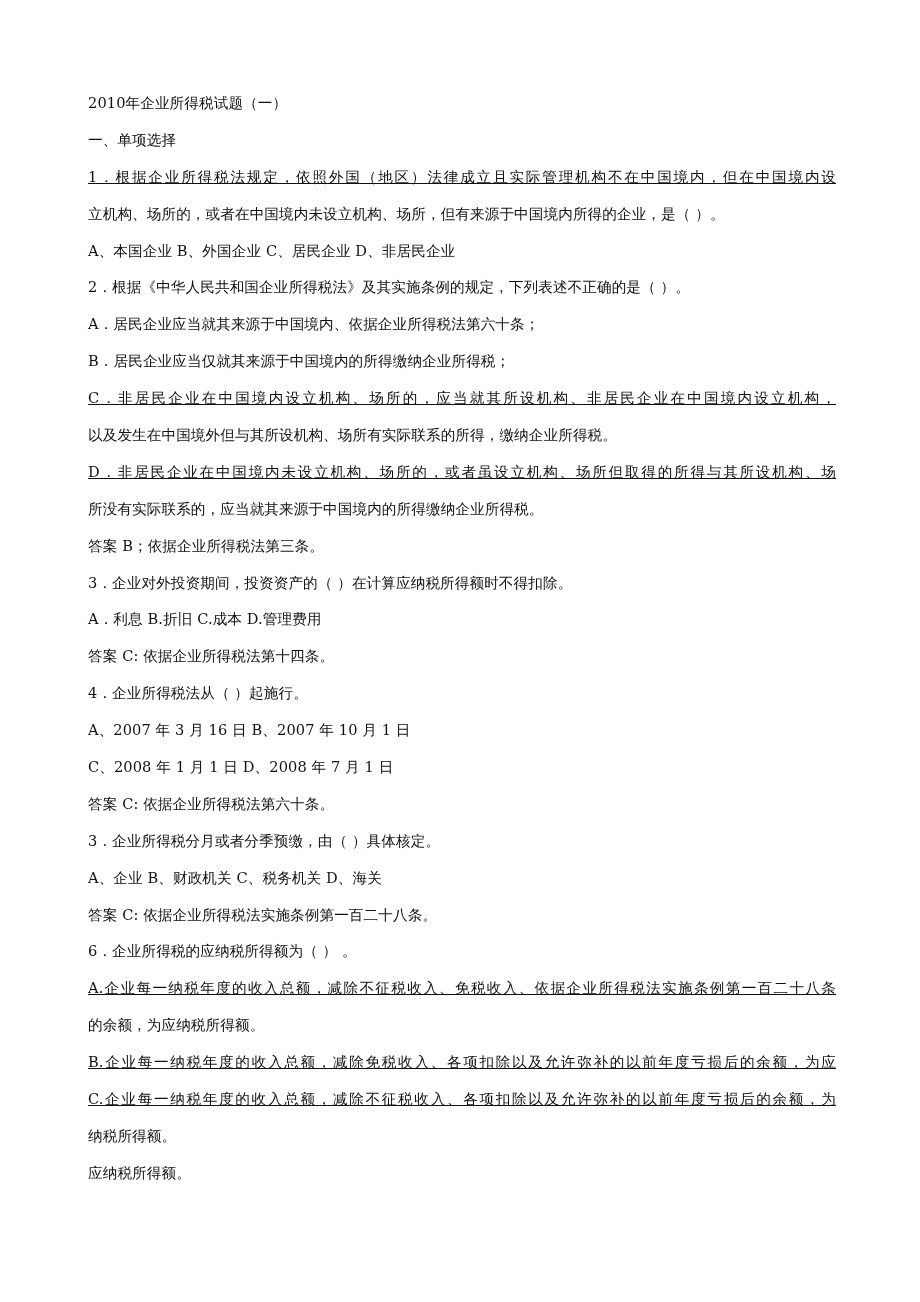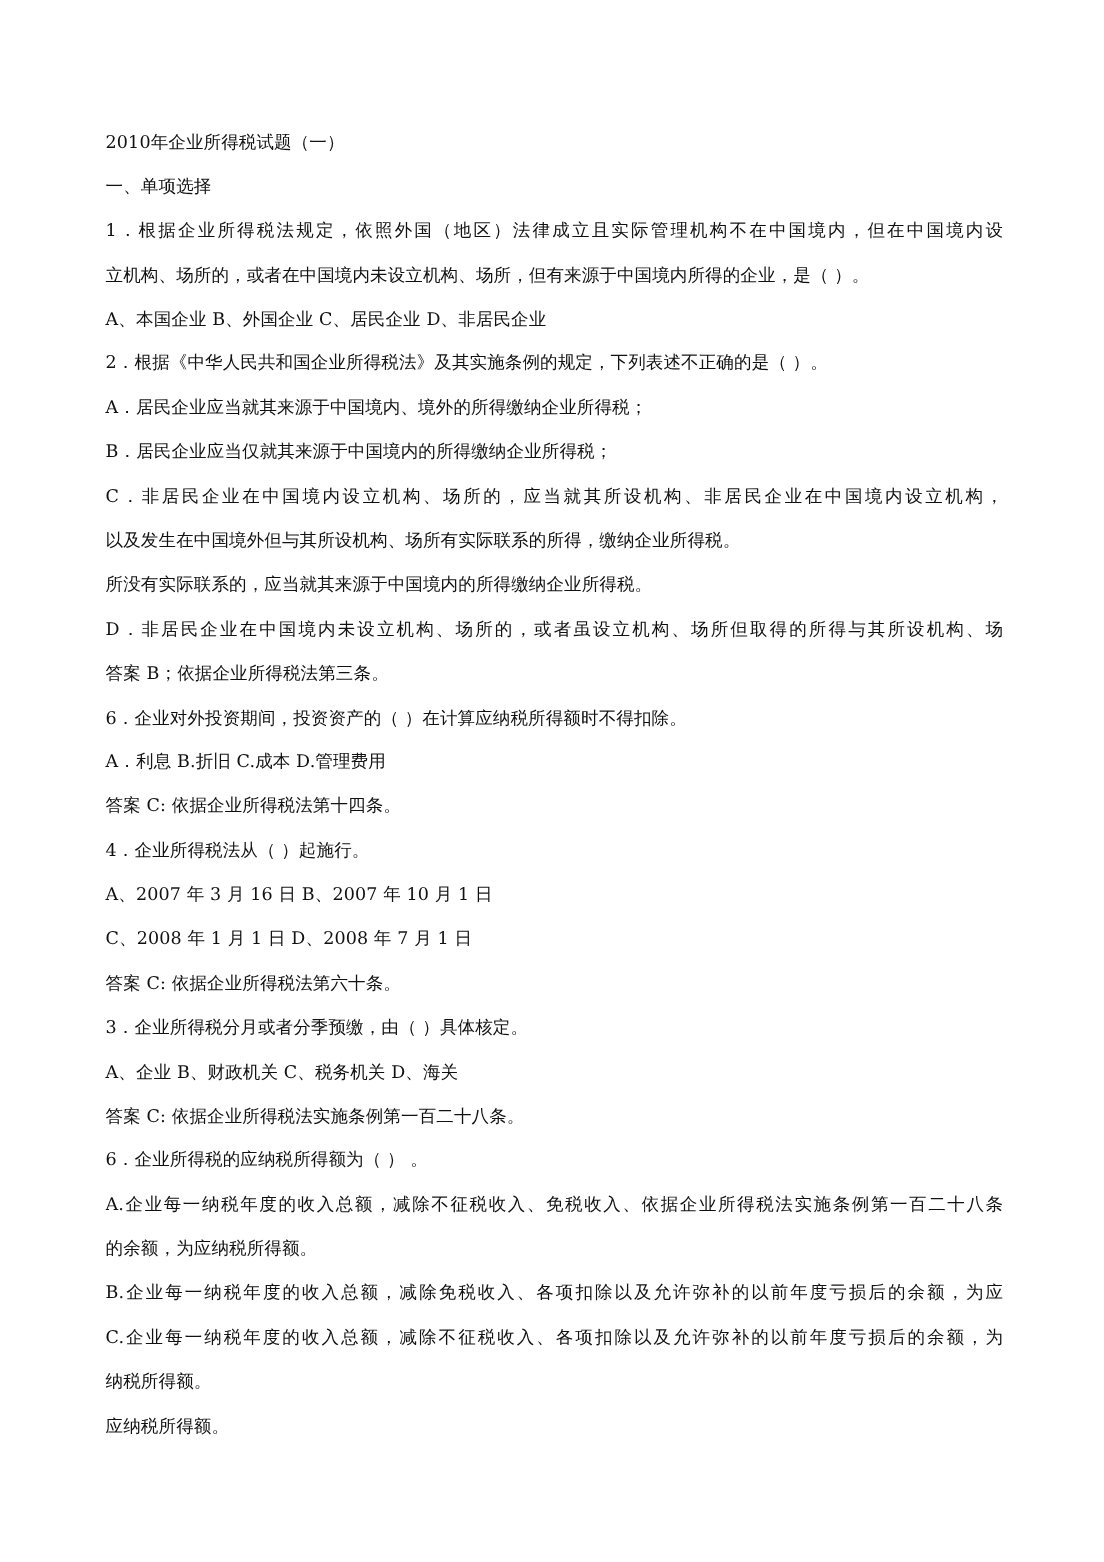--- a/index.html
+++ b/index.html
@@ -11,63 +11,64 @@
       width: 920px;
       height: 1302px;
       overflow: hidden;
       position: relative;
       font-family: "DejaVu Serif", "Liberation Serif", serif;
       color: #111111;
     }
     .page {
       position: absolute;
       left: 88px;
-      top: 101px;
+      top: 85px;
       width: 748px;
     }
     .line {
       font-size: 14.6px;
       line-height: 36.9px;
       height: 36.9px;
       white-space: nowrap;
       letter-spacing: 0.1px;
     }
     .line.justify {
       text-align: justify;
       text-align-last: justify;
       white-space: normal;
       overflow: hidden;
+      text-decoration: underline;
     }
   </style>
 </head>
 <body>
 
 <div class="page">
   <div class="line">2010年企业所得税试题（一）</div>
   <div class="line">一、单项选择</div>
 
   <div>
     <div class="line justify">1．根据企业所得税法规定，依照外国（地区）法律成立且实际管理机构不在中国境内，但在中国境内设</div>
     <div class="line">立机构、场所的，或者在中国境内未设立机构、场所，但有来源于中国境内所得的企业，是（ ）。</div>
     <div class="line">A、本国企业  B、外国企业  C、居民企业  D、非居民企业</div>
   </div>
 
   <div>
     <div class="line">2．根据《中华人民共和国企业所得税法》及其实施条例的规定，下列表述不正确的是（ ）。</div>
-    <div class="line">A．居民企业应当就其来源于中国境内、境外的所得缴纳企业所得税；</div>
+    <div class="line">A．居民企业应当就其来源于中国境内、依据企业所得税法第六十条；</div>
     <div class="line">B．居民企业应当仅就其来源于中国境内的所得缴纳企业所得税；</div>
     <div class="line justify">C．非居民企业在中国境内设立机构、场所的，应当就其所设机构、非居民企业在中国境内设立机构，</div>
     <div class="line">以及发生在中国境外但与其所设机构、场所有实际联系的所得，缴纳企业所得税。</div>
+    <div class="line justify">D．非居民企业在中国境内未设立机构、场所的，或者虽设立机构、场所但取得的所得与其所设机构、场</div>
     <div class="line">所没有实际联系的，应当就其来源于中国境内的所得缴纳企业所得税。</div>
-    <div class="line justify">D．非居民企业在中国境内未设立机构、场所的，或者虽设立机构、场所但取得的所得与其所设机构、场</div>
     <div class="line">答案 B；依据企业所得税法第三条。</div>
   </div>
 
   <div>
-    <div class="line">6．企业对外投资期间，投资资产的（ ）在计算应纳税所得额时不得扣除。</div>
+    <div class="line">3．企业对外投资期间，投资资产的（ ）在计算应纳税所得额时不得扣除。</div>
     <div class="line">A．利息  B.折旧  C.成本  D.管理费用</div>
     <div class="line">答案 C: 依据企业所得税法第十四条。</div>
   </div>
 
   <div>
     <div class="line">4．企业所得税法从（ ）起施行。</div>
     <div class="line">A、2007 年 3 月 16 日  B、2007 年 10 月 1 日</div>
     <div class="line">C、2008 年 1 月 1 日  D、2008 年 7 月 1 日</div>
     <div class="line">答案 C: 依据企业所得税法第六十条。</div>
   </div>

